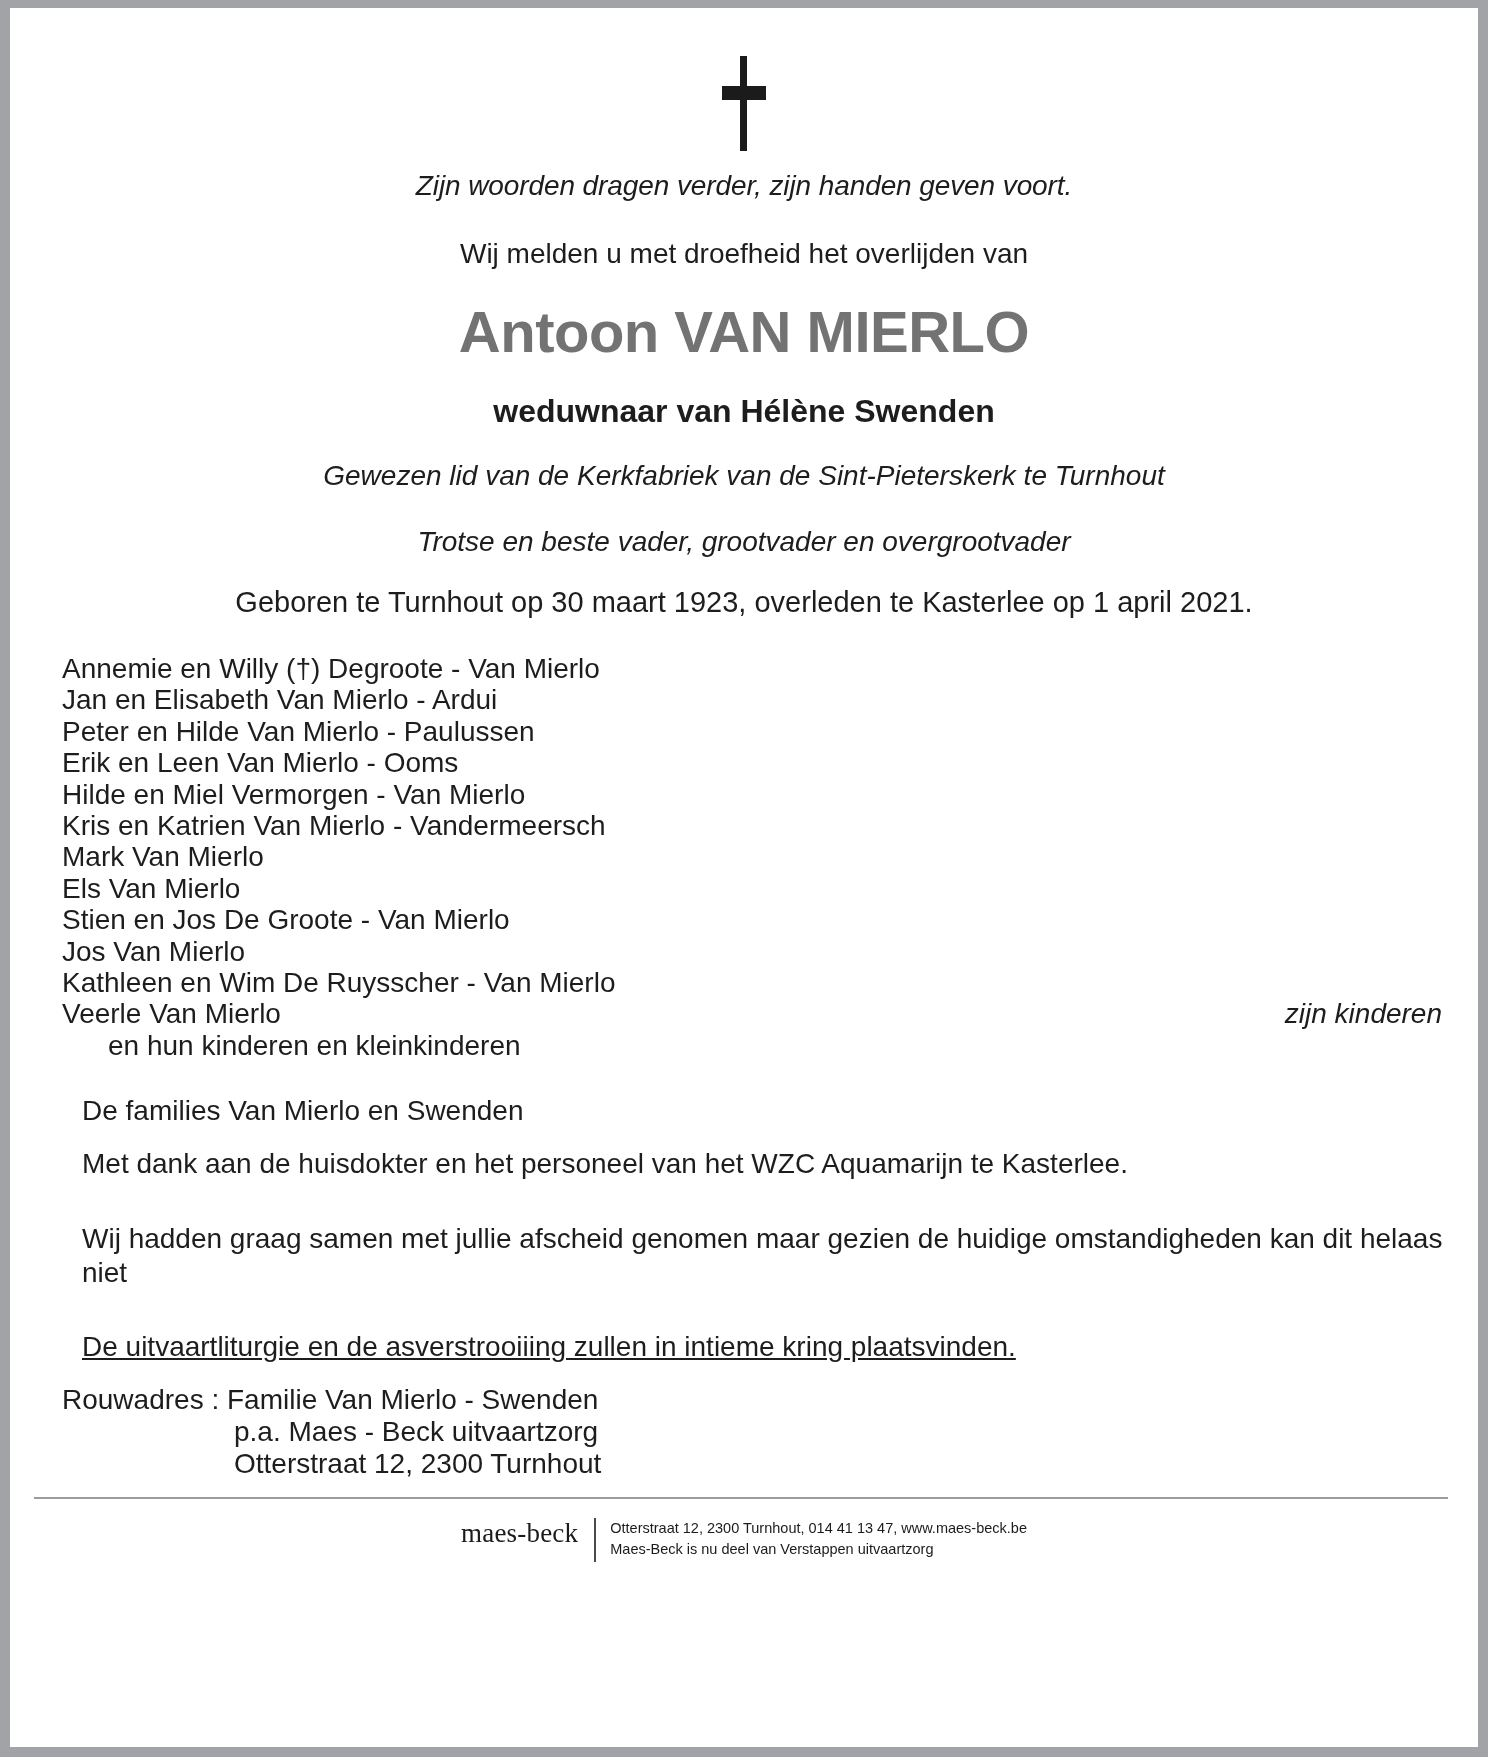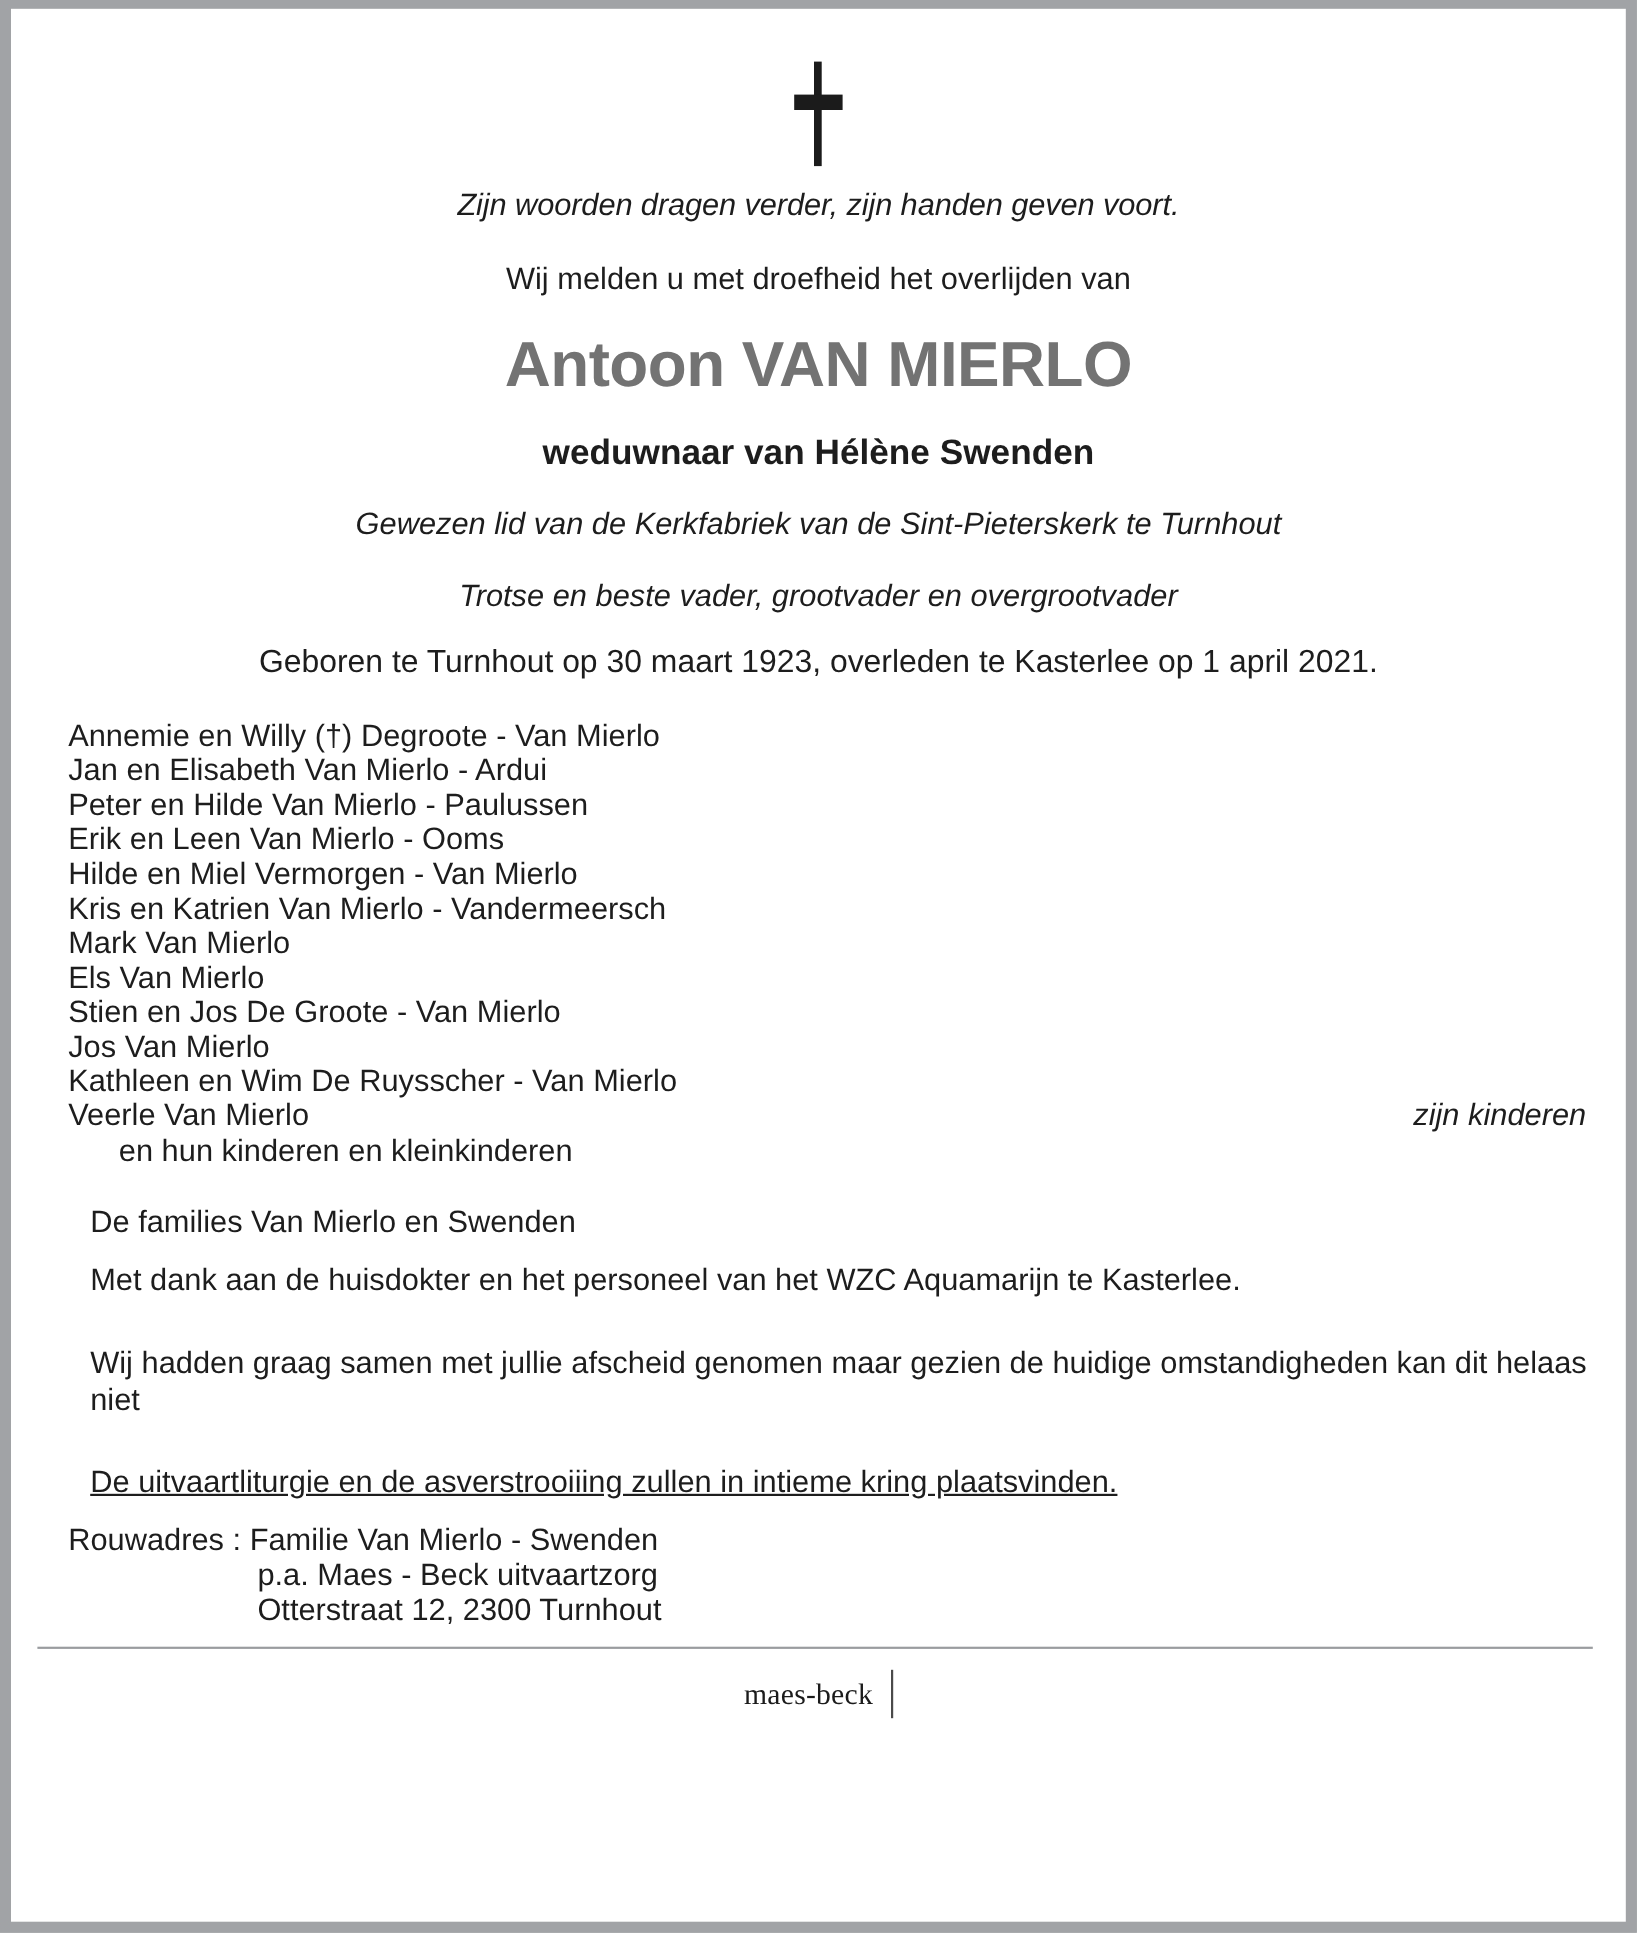--- a/index.html
+++ b/index.html
@@ -186,21 +186,21 @@
     height: 2px;
     background: #9a9c9f;
   }
   .footer {
     position: absolute;
     left: 0;
     top: 1510px;
     width: 100%;
     display: flex;
     justify-content: center;
-    align-items: center;
+    align-items: flex-start;
   }
   .footer-logo {
     font-family: "Liberation Serif", serif;
     font-size: 27px;
     color: #1b1b1b;
     padding-right: 16px;
     letter-spacing: 0.2px;
   }
   .footer-divider {
     width: 2px;
@@ -287,16 +287,20 @@
     <div class="address-block">
       <div class="address-line">Rouwadres : Familie Van Mierlo - Swenden</div>
       <div class="address-line indent">p.a. Maes - Beck uitvaartzorg</div>
       <div class="address-line indent">Otterstraat 12, 2300 Turnhout</div>
     </div>
 
     <div class="footer-rule"></div>
     <div class="footer">
       <div class="footer-logo">maes-beck</div>
       <div class="footer-divider"></div>
+      <div class="footer-text">
+        <div>Otterstraat 12, 2300 Turnhout, 014 41 13 47, www.maes-beck.be</div>
+        <div>Maes-Beck is nu deel van Verstappen uitvaartzorg</div>
+      </div>
     </div>
 
   </div>
 </div>
 
 </body></html>

